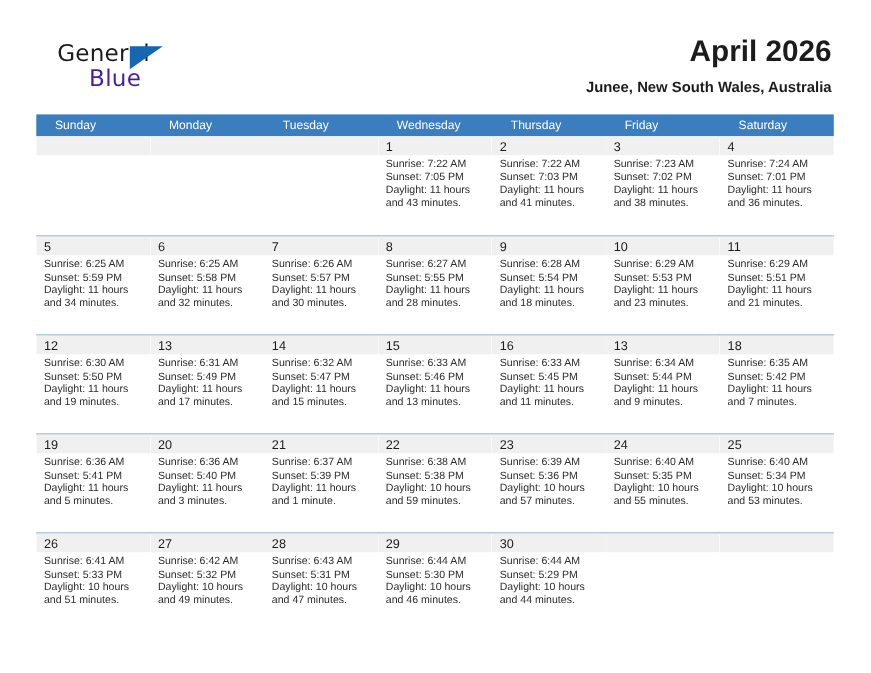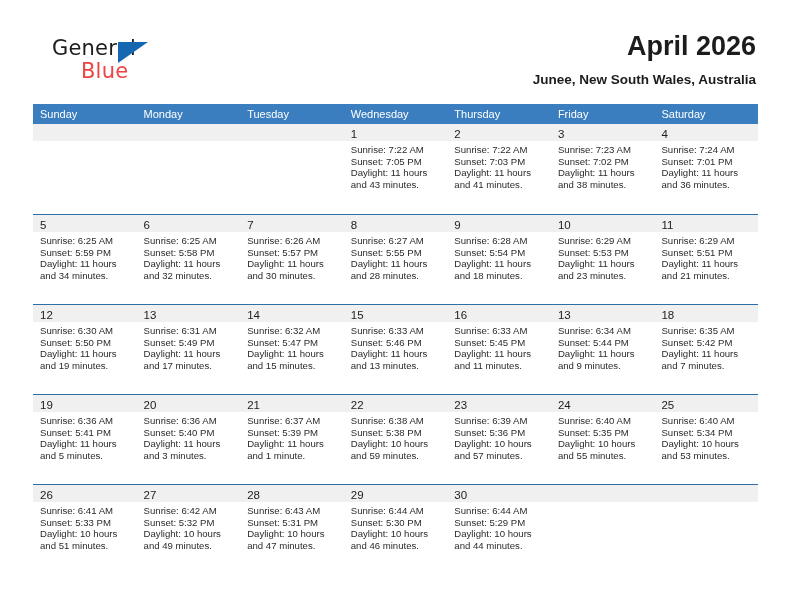--- a/index.html
+++ b/index.html
@@ -53,21 +53,21 @@
     width: 0; height: 0;
     border-left: 30px solid #1667b1;
     border-bottom: 21px solid transparent;
   }
   .logo-blue {
     position: absolute;
     left: 29px;
     top: 23px;
     font-size: 21px;
     letter-spacing: 0.2px;
-    color: #ef4444;
+    color: #4c1d95;
     font-family: "DejaVu Sans", sans-serif;
     font-weight: 400;
   }
 
   .title-block {
     position: absolute;
     right: 36px;
     top: 30px;
     text-align: right;
   }
@@ -98,21 +98,21 @@
     display: flex;
     width: 725px;
     height: 20px;
     background: #3b7ebf;
   }
   .dow {
     flex: 1 1 0;
     font-size: 11px;
     color: #ffffff;
     line-height: 20px;
-    padding-left: 7px;
+    padding-left: 17px;
     box-sizing: border-box;
     overflow: hidden;
     white-space: nowrap;
   }
 
   .week {
     display: flex;
     width: 725px;
     height: 90px;
     border-top: 1.5px solid #2f6ea8;

